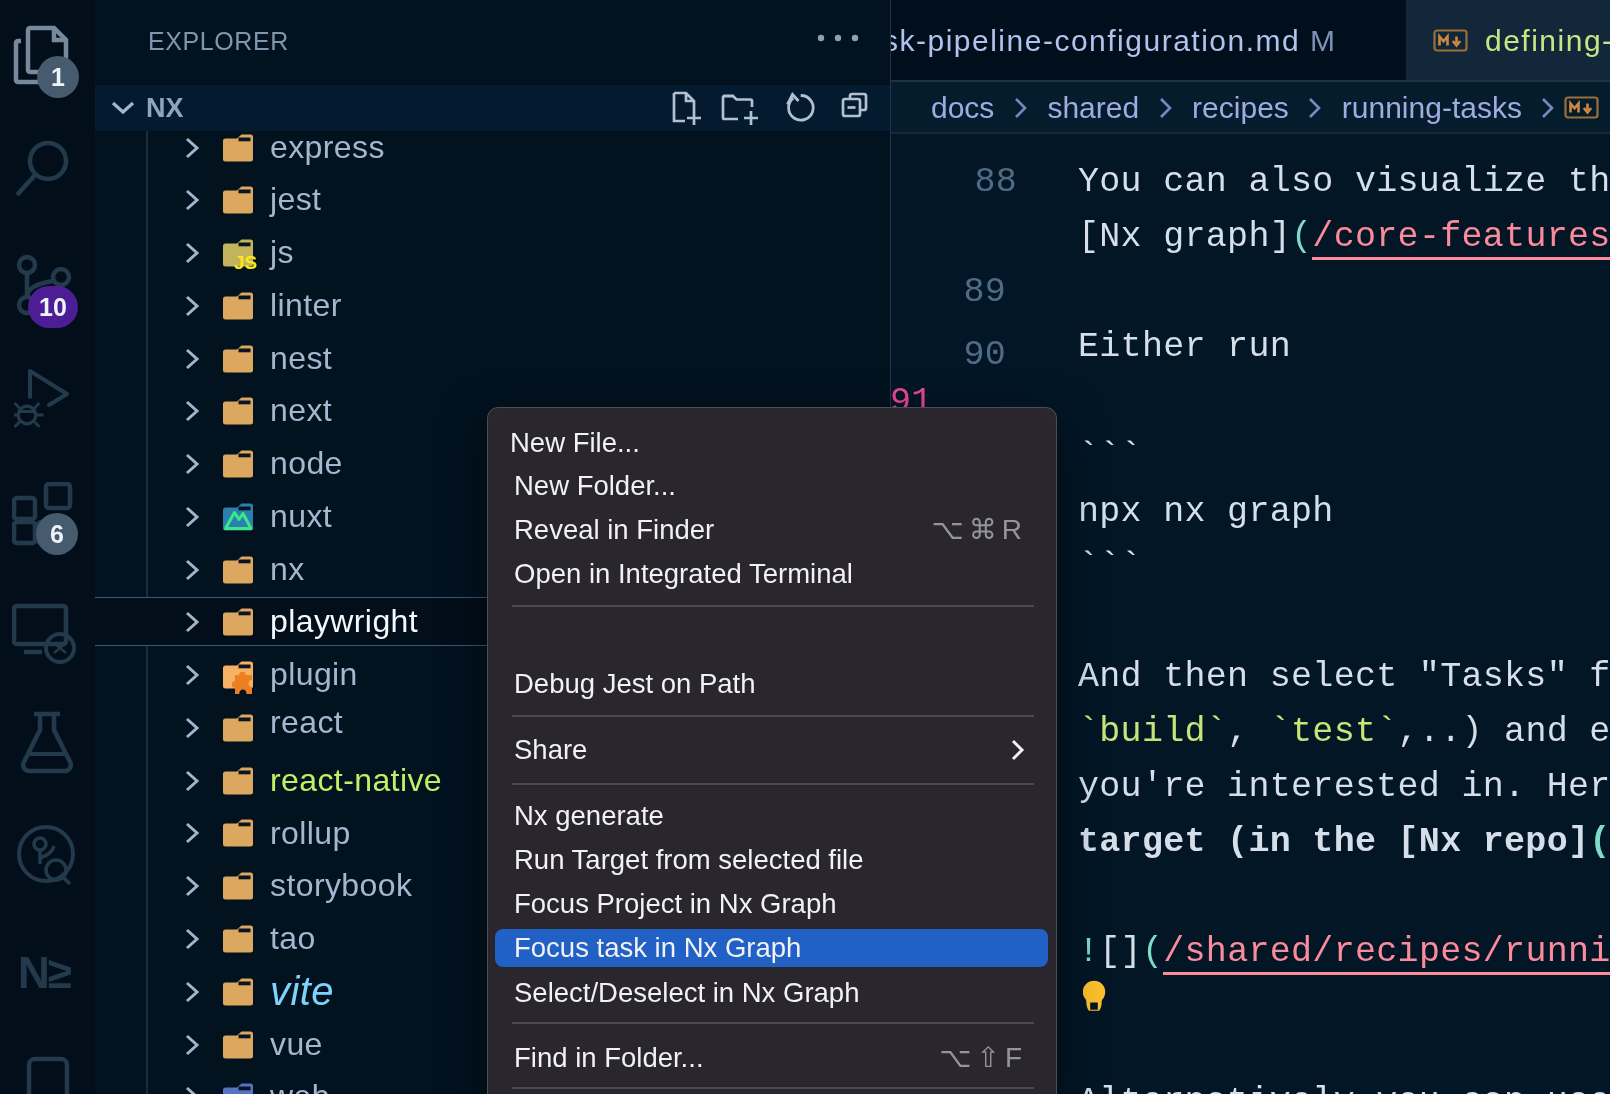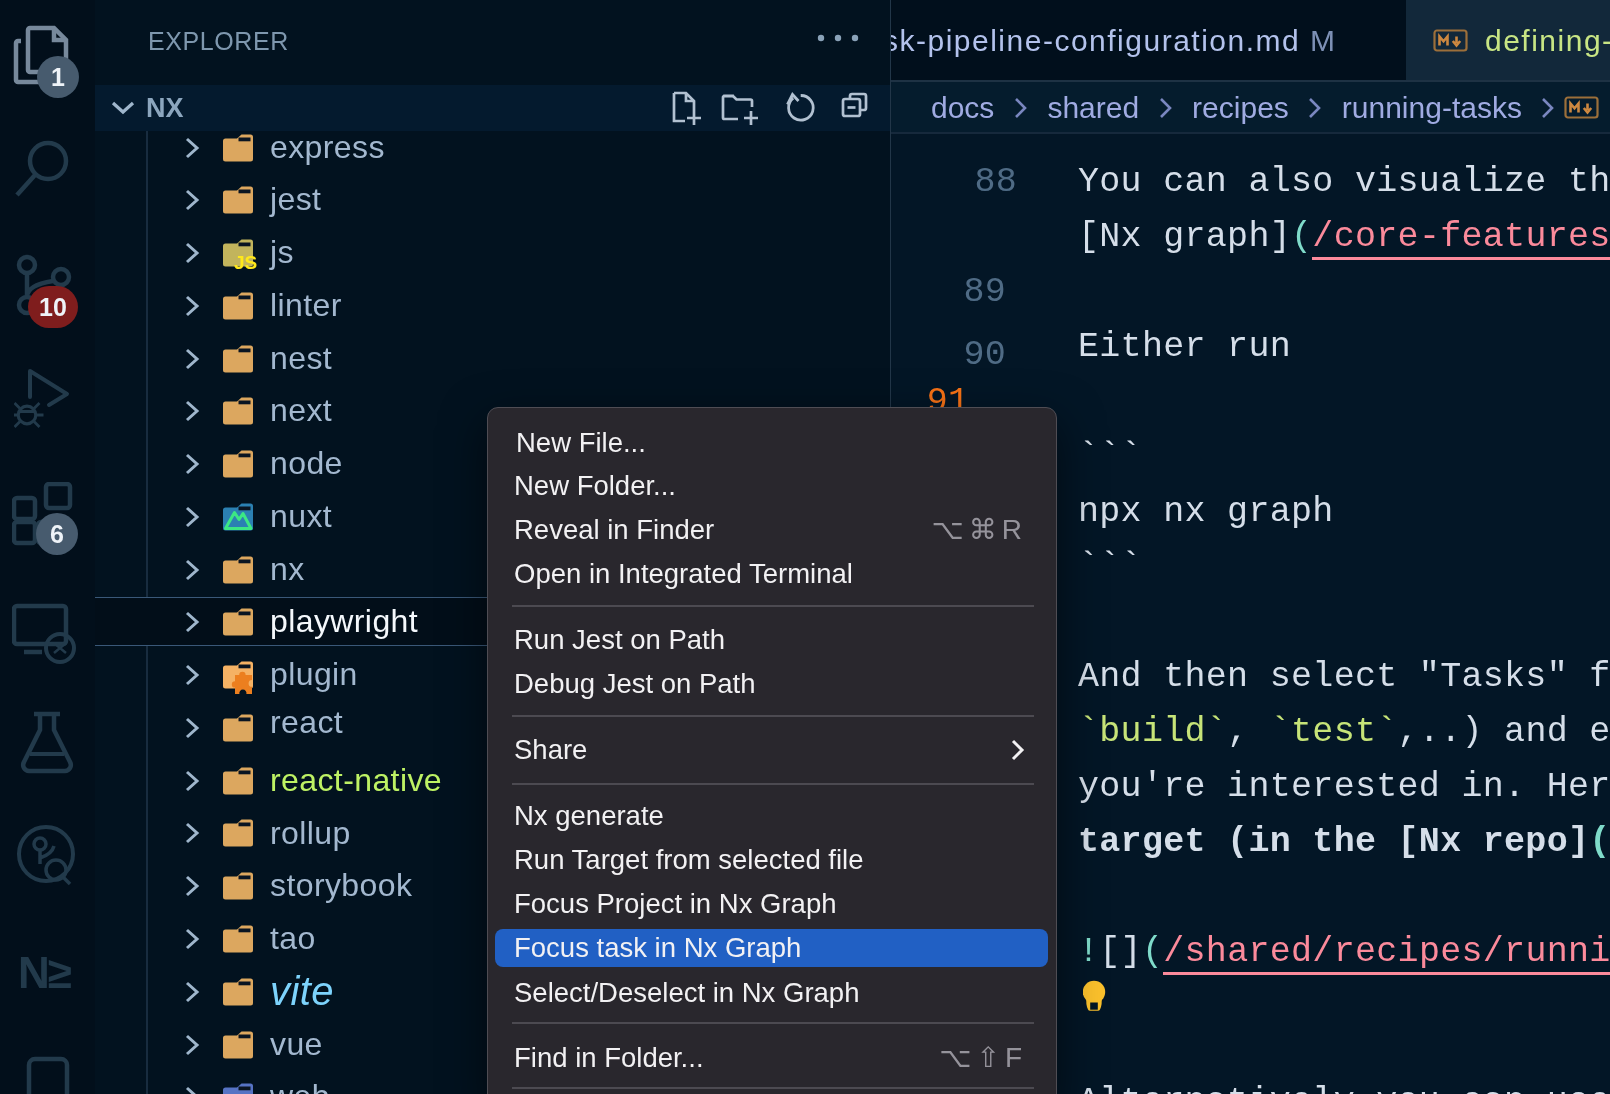--- a/index.html
+++ b/index.html
@@ -11,21 +11,21 @@
     <svg class="abs" style="left:12px;top:135px;" width="70" height="66" viewBox="0 0 70 66" fill="none">
 <circle cx="36" cy="26" r="18" stroke="#223a4b" stroke-width="4.5"></circle>
 <path d="M23 40 L5 60" stroke="#223a4b" stroke-width="4.5"></path>
 </svg>
     <svg class="abs" style="left:14px;top:252px;" width="66" height="70" viewBox="0 0 66 70" fill="none">
 <circle cx="13" cy="13" r="8" stroke="#223a4b" stroke-width="4.5"></circle>
 <circle cx="47" cy="25" r="8" stroke="#223a4b" stroke-width="4.5"></circle>
 <path d="M13 21 v24 M13 45 q0 -12 26 -16" stroke="#223a4b" stroke-width="4.5"></path>
 <circle cx="13" cy="53" r="8" stroke="#223a4b" stroke-width="4.5"></circle>
 </svg>
-    <div class="abs" style="left:28px;top:286px;width:50px;height:42px;border-radius:21px;background:#7f1d1d;color:#eef3f8;font-weight:bold;font-size:25px;display:flex;align-items:center;justify-content:center;">10</div>
+    <div class="abs" style="left:28px;top:286px;width:50px;height:42px;border-radius:21px;background:#4c1d95;color:#eef3f8;font-weight:bold;font-size:25px;display:flex;align-items:center;justify-content:center;">10</div>
     <svg class="abs" style="left:14px;top:362px;" width="66" height="72" viewBox="0 0 66 72" fill="none">
 <path d="M16 35 V9 L53 32 L35 43" stroke="#223a4b" stroke-width="4" stroke-linejoin="round" stroke-linecap="round"></path>
 <circle cx="13" cy="53" r="8.8" stroke="#223a4b" stroke-width="3.2"></circle>
 <path d="M6 46.5 l-5.5 -5.5 M20 46.5 l5.5 -5.5 M3.5 53 h-7 M22.5 53 h7 M6 59.5 l-5.5 5.5 M20 59.5 l5.5 5.5 M4.5 49.5 h17" stroke="#223a4b" stroke-width="2.8"></path>
 </svg>
     <svg class="abs" style="left:12px;top:482px;" width="70" height="70" viewBox="0 0 70 70" fill="none">
 <rect x="2" y="16" width="21" height="21" rx="3" stroke="#223a4b" stroke-width="4.5"></rect>
 <rect x="2" y="40" width="21" height="21" rx="3" stroke="#223a4b" stroke-width="4.5"></rect>
 <rect x="26" y="40" width="21" height="21" rx="3" stroke="#223a4b" stroke-width="4.5"></rect>
 <rect x="34" y="2" width="24" height="24" rx="3" stroke="#223a4b" stroke-width="4.5"></rect>
@@ -277,46 +277,45 @@
 </svg>
       <div class="abs" style="left:0;top:80px;width:720px;height:1.5px;background:#1e3244;"></div>
       <div class="abs" style="left:0;top:132px;width:720px;height:1.5px;background:#16293c;"></div>
       <div class="abs mono" style="left:0;top:0;width:720px;height:1094px;font-size:35px;letter-spacing:0.3px;">
         <div class="abs" style="left:0;top:154.5px;width:116px;height:55px;line-height:55px;text-align:right;color:#4f6b85;margin-left:11px;">88</div>
         <div class="abs" style="left:188px;top:154.5px;height:55px;line-height:55px;white-space:pre;color:#d5dee9;"><span>You can also visualize th</span></div>
         <div class="abs" style="left:188px;top:209.5px;height:55px;line-height:55px;white-space:pre;color:#d5dee9;"><span>[Nx graph]</span><span style="color:#7fdbca">(</span><span style="color:#fb8a9b;border-bottom:3px solid #fb8a9b">/core-features</span></div>
         <div class="abs" style="left:0;top:264.5px;width:116px;height:55px;line-height:55px;text-align:right;color:#4f6b85;">89</div>
         <div class="abs" style="left:0;top:319.5px;width:116px;height:55px;line-height:55px;text-align:right;color:#4f6b85;margin-top:8px;">90</div>
         <div class="abs" style="left:188px;top:319.5px;height:55px;line-height:55px;white-space:pre;color:#d5dee9;"><span>Either run</span></div>
-        <div class="abs" style="left:0;top:374.5px;width:116px;height:55px;line-height:55px;text-align:center;color:#f97316;">91</div>
+        <div class="abs" style="left:0;top:374.5px;width:116px;height:55px;line-height:55px;text-align:left;color:#ec4899;">91</div>
         <div class="abs" style="left:188px;top:429.5px;height:55px;line-height:55px;white-space:pre;color:#d5dee9;"><span>```</span></div>
         <div class="abs" style="left:188px;top:484.5px;height:55px;line-height:55px;white-space:pre;color:#d5dee9;"><span>npx nx graph</span></div>
         <div class="abs" style="left:188px;top:539.5px;height:55px;line-height:55px;white-space:pre;color:#d5dee9;"><span>```</span></div>
         <div class="abs" style="left:188px;top:649.5px;height:55px;line-height:55px;white-space:pre;color:#d5dee9;"><span>And then select "Tasks" f</span></div>
         <div class="abs" style="left:188px;top:704.5px;height:55px;line-height:55px;white-space:pre;color:#d5dee9;"><span style="color:#c7e478">`build`</span><span>, </span><span style="color:#c7e478">`test`</span><span>,..) and e</span></div>
         <div class="abs" style="left:188px;top:759.5px;height:55px;line-height:55px;white-space:pre;color:#d5dee9;"><span>you're interested in. Her</span></div>
         <div class="abs" style="left:188px;top:814.5px;height:55px;line-height:55px;white-space:pre;color:#d5dee9;font-weight:bold;"><span>target (in the [Nx repo]</span><span style="color:#7fdbca">(</span></div>
         <div class="abs" style="left:188px;top:924.5px;height:55px;line-height:55px;white-space:pre;color:#d5dee9;"><span style="color:#7fdbca">!</span><span>[]</span><span style="color:#7fdbca">(</span><span style="color:#fb8a9b;border-bottom:3px solid #fb8a9b">/shared/recipes/runni</span></div>
         <svg class="abs" style="left:193px;top:979px;" width="24" height="36" viewBox="0 0 24 36" fill="none">
 <circle cx="11" cy="13" r="11.2" fill="#fbc12c"></circle>
 <path d="M3.5 17 q-1 8.5 1.5 13.5 a2.2 2.2 0 0 0 2 1.3 h8 a2.2 2.2 0 0 0 2 -1.3 q2.5 -5 1.5 -13.5 z" fill="#fbc12c"></path>
 <rect x="7.2" y="23.5" width="7.6" height="7.2" fill="#031626"></rect>
 </svg>
         <div class="abs" style="left:188px;top:1034.5px;height:55px;line-height:55px;white-space:pre;color:#d5dee9;margin-top:40px;"><span>Alternatively you can use</span></div>
       </div>
     </div>
     <div class="abs" style="left:889.5px;top:0;width:1.5px;height:1094px;background:#223648;"></div>
     <div class="abs" style="left:487px;top:407px;width:570px;height:700px;background:#29272d;border:1.5px solid #4f4d54;border-radius:11px;box-shadow:0 15px 45px rgba(0,0,0,0.55);color:#f2f1f3;font-size:27.5px;">
-      <div class="abs" style="left:28px;top:13px;height:44px;line-height:44px;white-space:nowrap;">New File...</div>
+      <div class="abs" style="left:22px;top:13px;height:44px;line-height:44px;white-space:nowrap;">New File...</div>
       <div class="abs" style="left:26px;top:56px;height:44px;line-height:44px;white-space:nowrap;">New Folder...</div>
       <div class="abs" style="left:26px;top:100px;height:44px;line-height:44px;white-space:nowrap;">Reveal in Finder</div>
       <div class="abs" style="right:29px;top:100px;height:44px;line-height:44px;color:#95939b;font-size:28px;letter-spacing:5px;">⌥⌘R</div>
       <div class="abs" style="left:26px;top:144px;height:44px;line-height:44px;white-space:nowrap;">Open in Integrated Terminal</div>
       <div class="abs" style="left:24px;top:197px;width:522px;height:1.5px;background:#4c4a51;"></div>
-      <div class="abs" style="left:26px;top:210px;height:44px;line-height:44px;white-space:nowrap;">Run Jest on Path</div>
       <div class="abs" style="left:26px;top:254px;height:44px;line-height:44px;white-space:nowrap;">Debug Jest on Path</div>
       <div class="abs" style="left:24px;top:307px;width:522px;height:1.5px;background:#4c4a51;"></div>
       <div class="abs" style="left:26px;top:320px;height:44px;line-height:44px;white-space:nowrap;">Share</div>
       <svg class="abs" style="left:523px;top:331px;" width="14" height="22" viewBox="0 0 14 22" fill="none">
         <path d="M2 2 l9 9 l-9 9" stroke="#f2f1f3" stroke-width="3"></path>
       </svg>
       <div class="abs" style="left:24px;top:375px;width:522px;height:1.5px;background:#4c4a51;"></div>
       <div class="abs" style="left:26px;top:386px;height:44px;line-height:44px;white-space:nowrap;">Nx generate</div>
       <div class="abs" style="left:26px;top:430px;height:44px;line-height:44px;white-space:nowrap;">Run Target from selected file</div>
       <div class="abs" style="left:26px;top:474px;height:44px;line-height:44px;white-space:nowrap;">Focus Project in Nx Graph</div>

